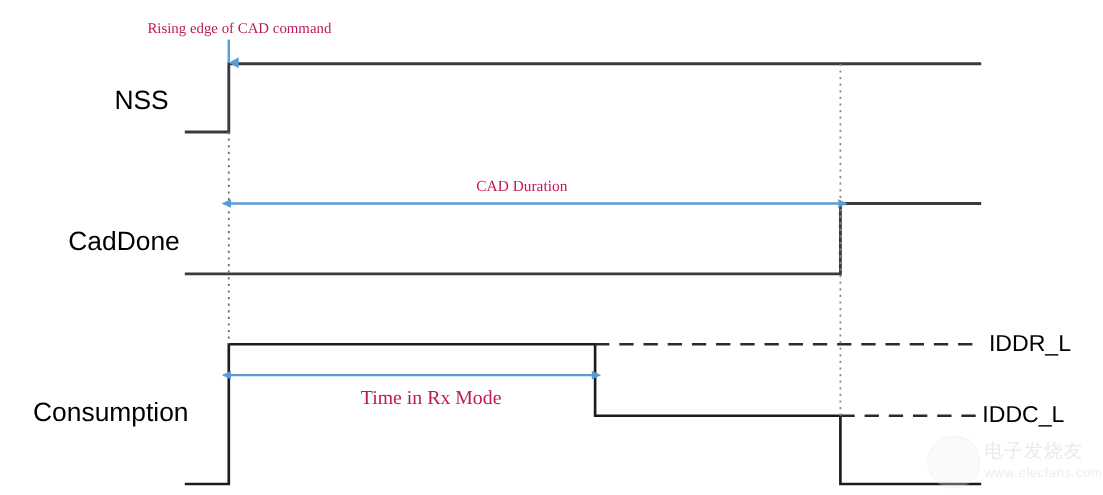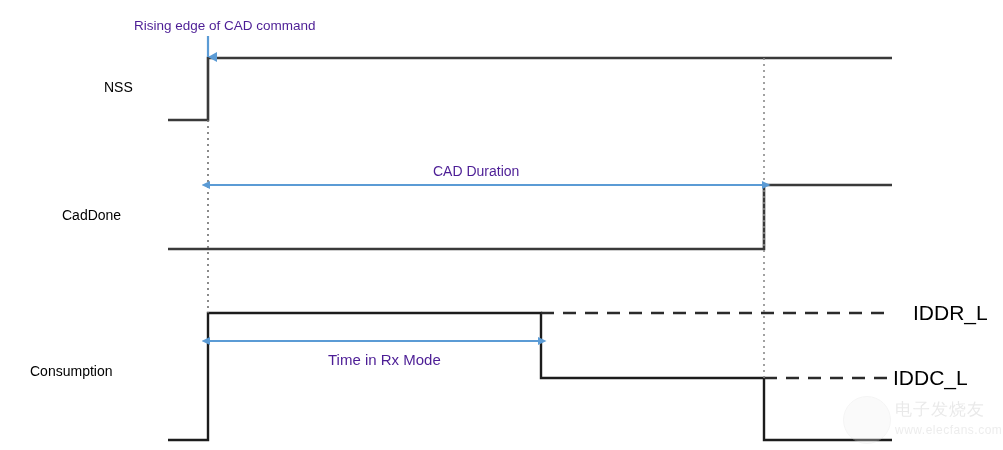--- a/index.html
+++ b/index.html
@@ -18,50 +18,50 @@
   svg.diagram {
     position: absolute;
     left: 0;
     top: 0;
     width: 1003px;
     height: 450px;
   }
   .sig-label {
     position: absolute;
     font-family: "Liberation Sans", sans-serif;
-    font-size: 14px;
+    font-size: 24px;
     color: #000000;
     white-space: nowrap;
     line-height: 1;
   }
   .sig-label.nss      { left: 104px; top: 80px; }
   .sig-label.caddone  { left: 62px;  top: 208px; }
   .sig-label.consump  { left: 30px;  top: 364px; }
 
   .level-label {
     position: absolute;
     font-family: "Liberation Sans", sans-serif;
     font-size: 21px;
     color: #000000;
     white-space: nowrap;
     line-height: 1;
   }
-  .level-label.iddr { left: 899px; top: 302px; margin-left: 14px; }
+  .level-label.iddr { left: 899px; top: 302px; }
   .level-label.iddc { left: 893px; top: 367px; }
 
   .annot {
     position: absolute;
-    font-family: Liberation Sans, sans-serif;
-    color: #4c1d95;
+    font-family: Liberation Serif, serif;
+    color: #be185d;
     white-space: nowrap;
     line-height: 1;
   }
   .annot.rising  { left: 134px; top: 19px;  font-size: 13.5px; }
   .annot.cadur   { left: 433px; top: 164px; font-size: 14px; }
-  .annot.rxmode  { left: 328px; top: 352px; font-size: 15px; }
+  .annot.rxmode  { left: 328px; top: 352px; font-size: 18px; }
 
   
   .watermark {
     position: absolute;
     left: 843px;
     top: 392px;
     width: 158px;
     height: 56px;
     opacity: 0.30;
     pointer-events: none;

